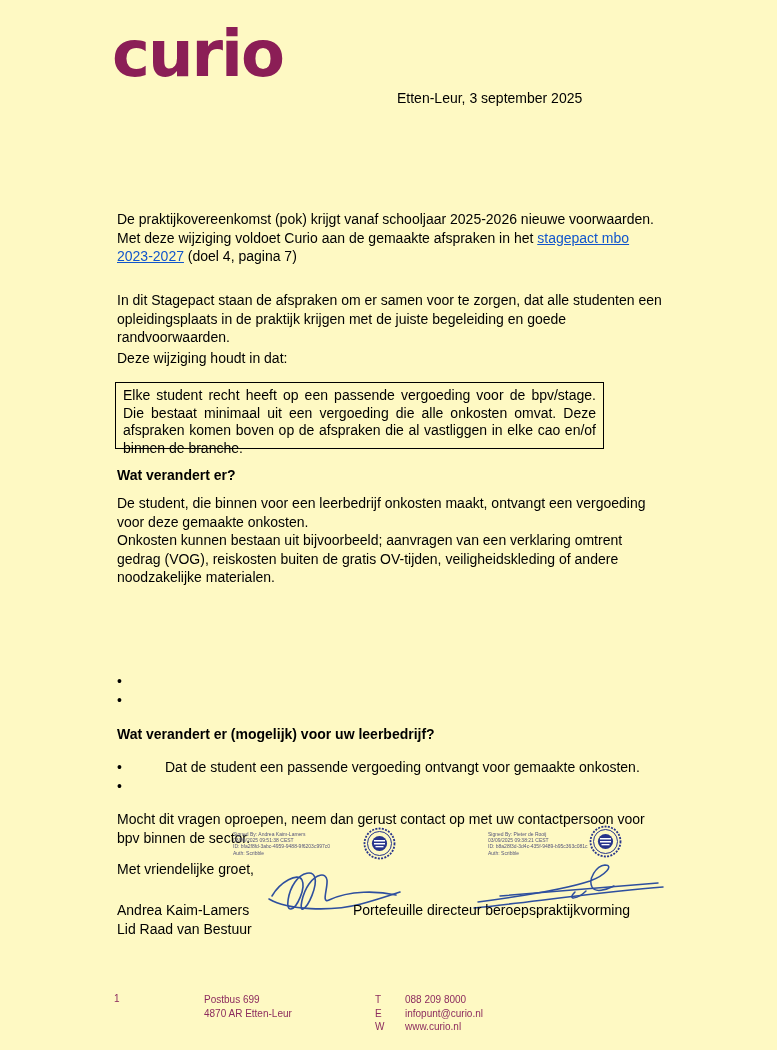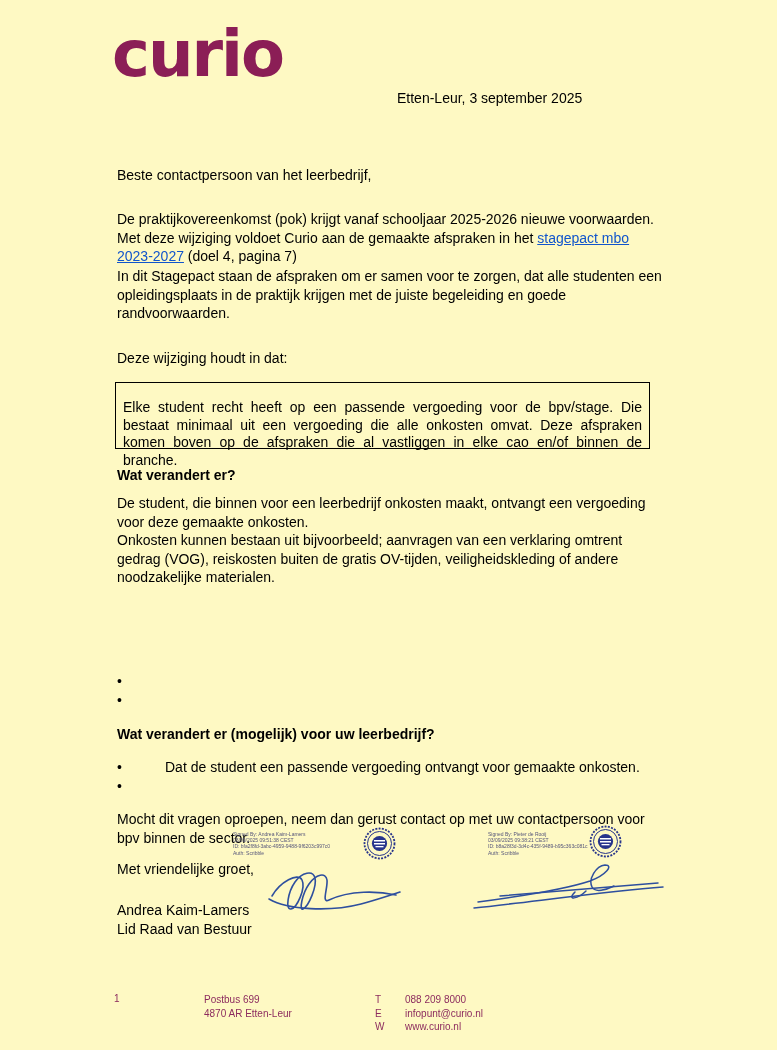--- a/index.html
+++ b/index.html
@@ -16,22 +16,22 @@
     font-size:64px; line-height:1; letter-spacing:-2px; color:#8B1E56;
   }
   .date { position:absolute; left:397px; top:90px; font-size:14px; }
   .para {
     position:absolute; left:117px; font-size:14px; line-height:18.5px;
     white-space:pre-wrap; max-width:600px;
   }
   .bold { font-weight:bold; }
   .link { color:#1155CC; text-decoration:underline; cursor:pointer; white-space:pre-wrap; }
   .info-box {
-    position:absolute; left:115px; top:382px; width:535px; height:67px;
-    border:1px solid #000; padding:16px 7px 0 7px;
+    position:absolute; left:115px; top:382px; width:489px; height:67px;
+    border:1px solid #000; padding:4px 7px 0 7px;
   }
   .info-box .box-text {
     font-size:14px; line-height:17.5px; text-align:justify;
   }
   .bullet-group { position:absolute; left:117px; font-size:14px; line-height:18.5px; }
   .bullet-row { display:flex; }
   .b-dot { width:48px; flex:0 0 48px; }
   .stamp { position:absolute; width:130px; font-size:5px; line-height:6.2px; color:#55557a; }
   .stamp-line { white-space:nowrap; }
   .seal { position:absolute; }
@@ -46,27 +46,26 @@
 </style>
 </head>
 <body>
 
 <div class="page">
 
   <div class="logo">curio</div>
 
   <div class="date">Etten-Leur, 3 september 2025</div>
 
-  <div class="para" style="top:166px">Beste contactpersoon van het leerbedrijf,</div>
 
   <div class="para" style="top:210px"><span>De praktijkovereenkomst (pok) krijgt vanaf schooljaar 2025-2026 nieuwe voorwaarden.
 Met deze wijziging voldoet Curio aan de gemaakte afspraken in het </span><a class="link" href="#">stagepact mbo
 2023-2027</a><span> (doel 4, pagina 7)</span></div>
 
-  <div class="para" style="top:267px">In dit Stagepact staan de afspraken om er samen voor te zorgen, dat alle studenten een
+  <div class="para" style="top:291px">In dit Stagepact staan de afspraken om er samen voor te zorgen, dat alle studenten een
 opleidingsplaats in de praktijk krijgen met de juiste begeleiding en goede
 randvoorwaarden.</div>
 
   <div class="para" style="top:349px">Deze wijziging houdt in dat:</div>
 
   <div class="info-box">
     <div class="box-text">Elke student recht heeft op een passende vergoeding voor de bpv/stage. Die bestaat minimaal uit een vergoeding die alle onkosten omvat. Deze afspraken komen boven op de afspraken die al vastliggen in elke cao en/of binnen de branche.</div>
   </div>
 
   <div class="para bold" style="top:466px">Wat verandert er?</div>
@@ -147,20 +146,21 @@
       <path d="M6 48 C 62 42 142 31 195 27"></path>
       <path d="M118 31 C 110 39 98 41 107 32"></path>
     </g>
   </svg>
 
   <div class="signoff" style="left:117px; top:901px">
     <div>Andrea Kaim-Lamers</div>
     <div>Lid Raad van Bestuur</div>
   </div>
   <div class="signoff" style="left:353px; top:901px">
+    <div>Portefeuille directeur beroepspraktijkvorming</div>
   </div>
 
   <div class="pagenum footer-text">1</div>
 
   <div class="abs footer-text" style="left:204px; top:993px">
     <div class="f-line">Postbus 699</div>
     <div class="f-line">4870 AR Etten-Leur</div>
   </div>
 
   <div class="abs footer-text" style="left:375px; top:993px">

